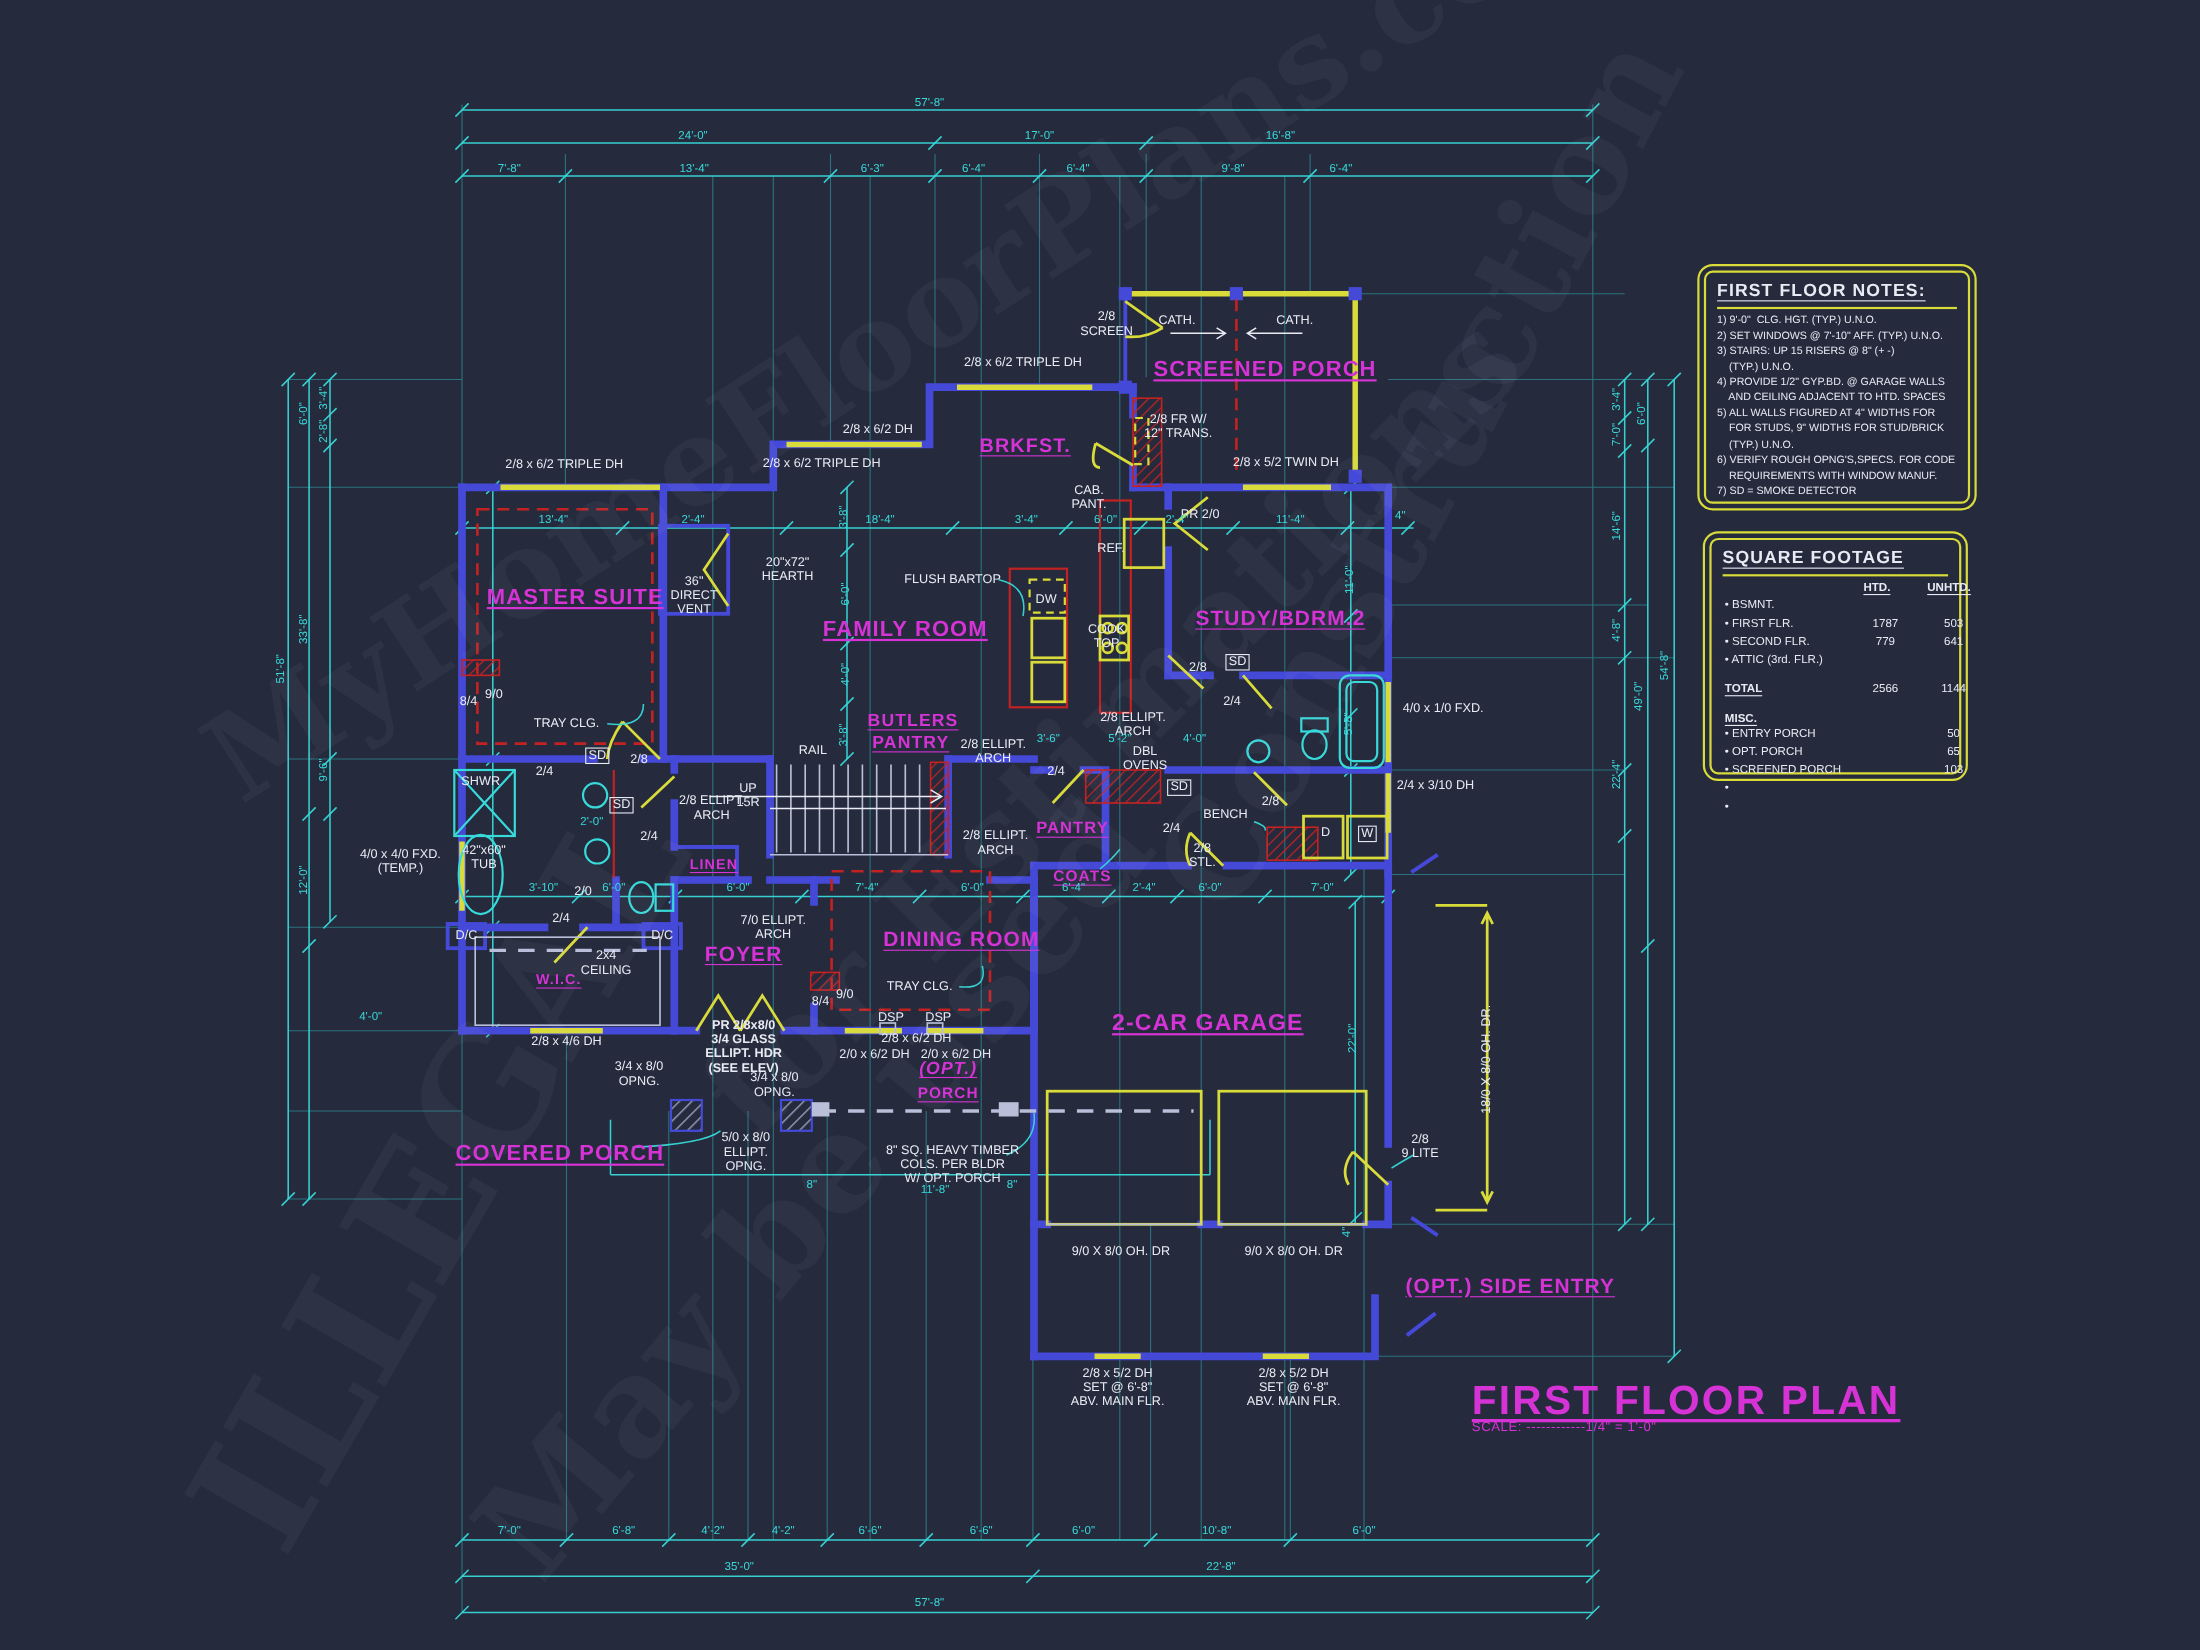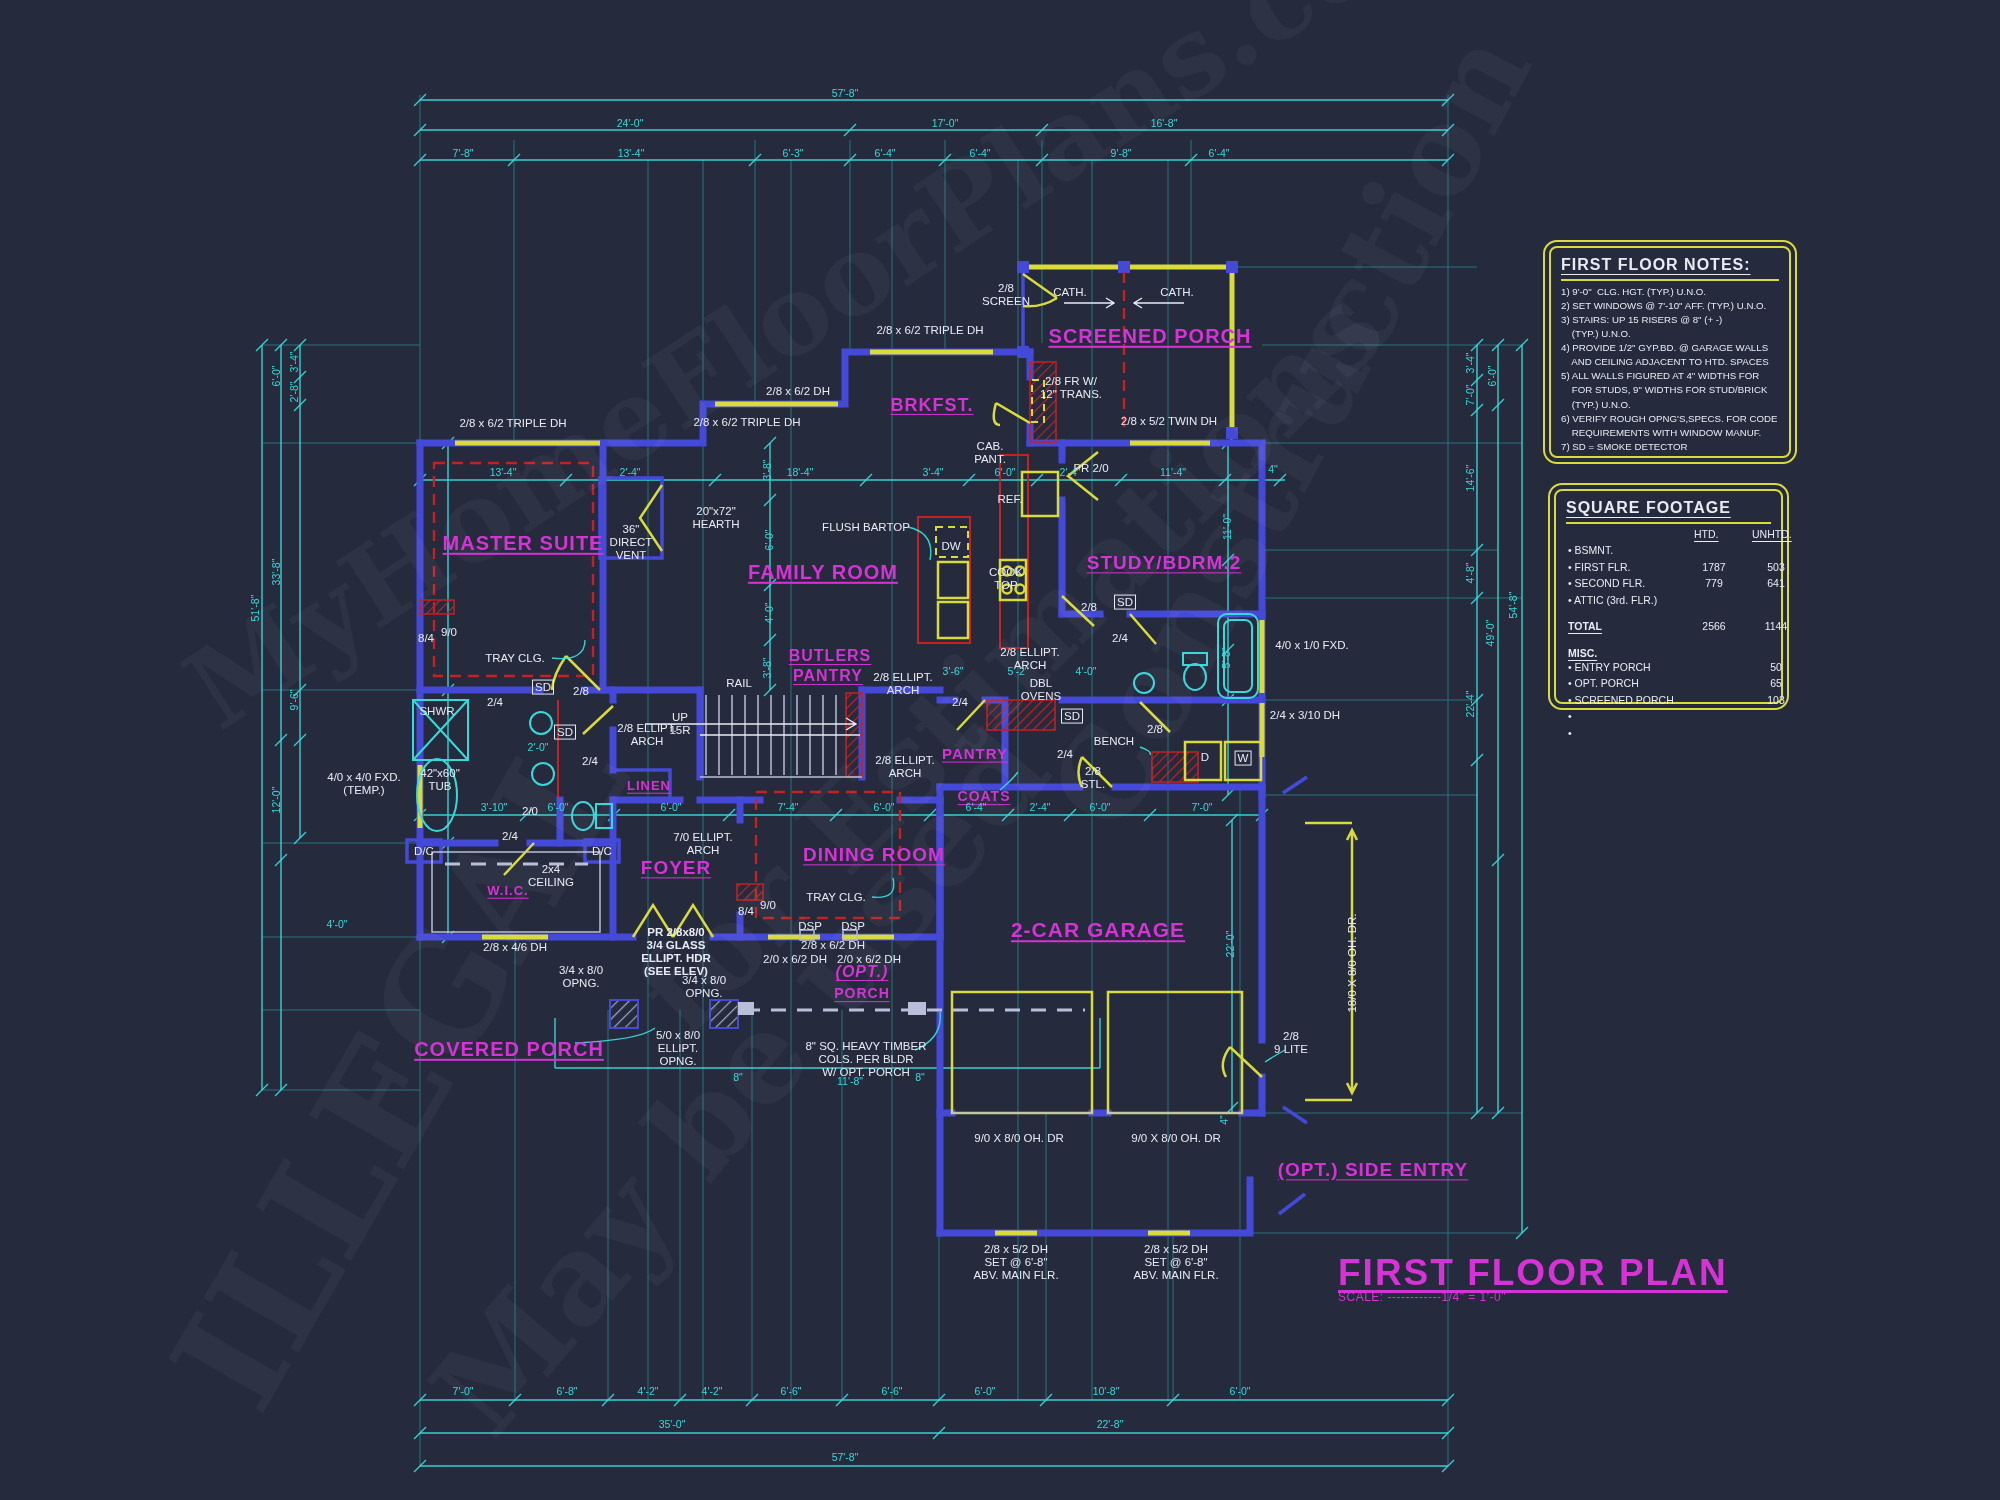--- a/index.html
+++ b/index.html
@@ -34,21 +34,21 @@
       font-weight:bold;white-space:nowrap;transform:translate(-50%,-50%);}
   
   .ybox{position:absolute;border:2.5px solid var(--yel);border-radius:14px;padding:4px;}
   .ybox-inner{border:2px solid var(--yel);border-radius:8px;height:100%;box-sizing:border-box;
       padding:8px 10px;position:relative;}
   .ybox h3{margin:0 0 4px 0;color:var(--wht);font-size:16px;letter-spacing:1px;
       text-decoration:underline;text-underline-offset:4px;font-weight:bold;
       border-bottom:2px solid var(--yel);padding-bottom:5px;}
   .note-line{color:var(--wht);font-size:9.7px;line-height:1.45;white-space:pre;}
   
-  .sq-head{position:relative;height:16px;color:var(--wht);font-size:10.5px;font-weight:normal;margin-top:2px;}
+  .sq-head{position:relative;height:16px;color:var(--wht);font-size:10.5px;font-weight:bold;margin-top:2px;}
   .sq-head span{position:absolute;text-decoration:underline;text-underline-offset:3px;}
   .sq-row{position:relative;height:16.5px;color:var(--wht);font-size:10.5px;}
   .sq-row .l{position:absolute;left:2px;}
   .sq-row .h{position:absolute;left:122px;width:52px;text-align:center;}
   .sq-row .u{position:absolute;left:182px;width:56px;text-align:center;}
   .sq-row.total .l{text-decoration:underline;text-underline-offset:3px;font-weight:bold;}
   .sq-misc{color:var(--wht);font-size:10.5px;font-weight:bold;text-decoration:underline;
       text-underline-offset:3px;margin:10px 0 2px 2px;}
   
   #plan-title{position:absolute;left:1338px;top:1252px;color:var(--mag);font-size:37px;

